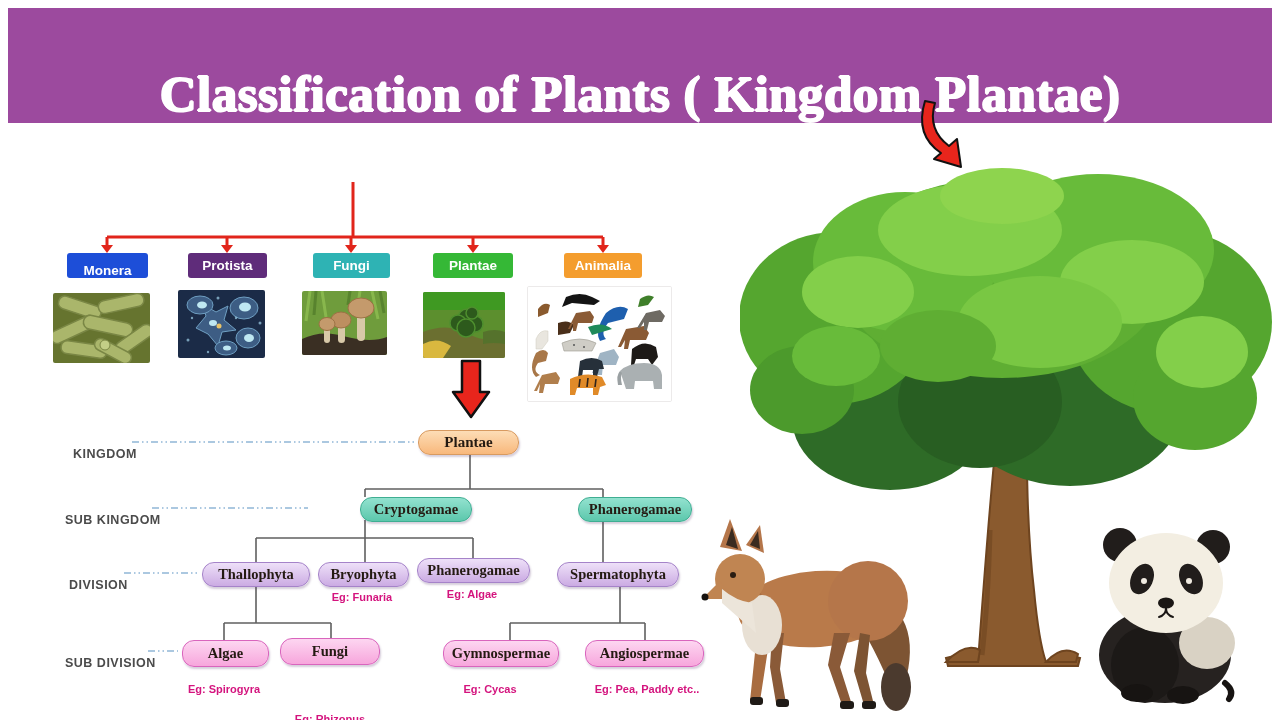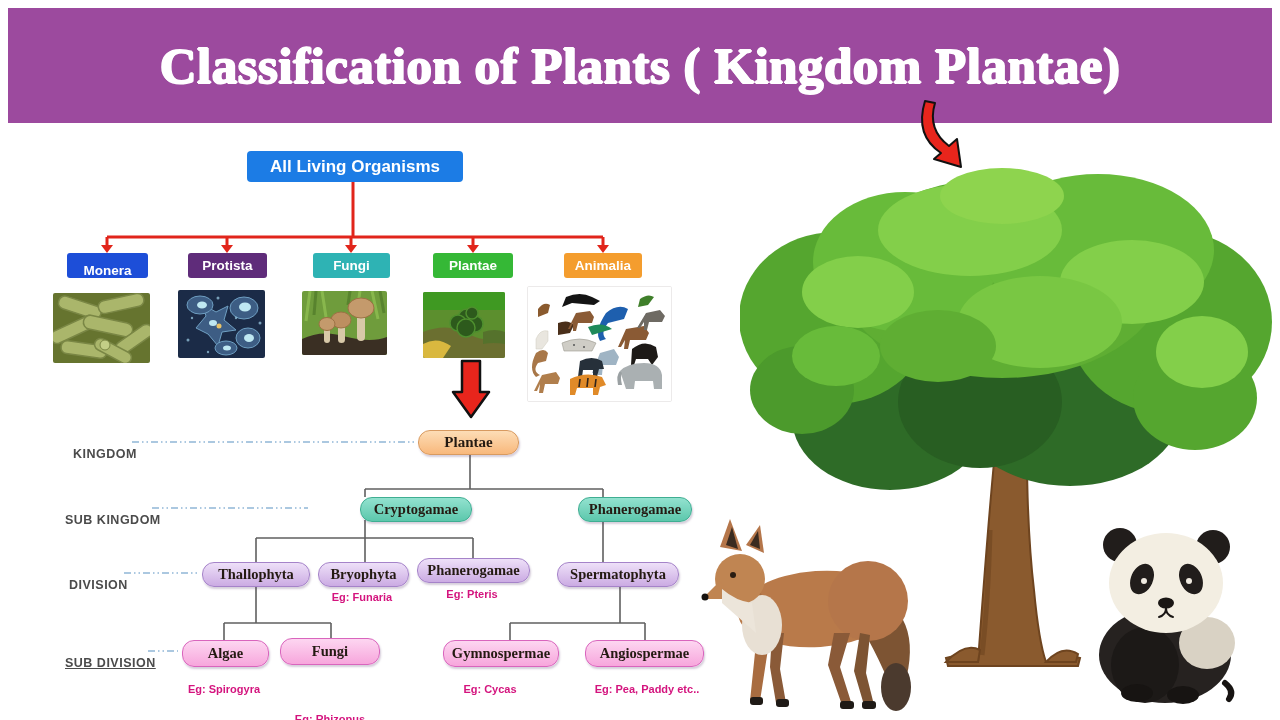--- a/index.html
+++ b/index.html
@@ -1,21 +1,21 @@
 <!DOCTYPE html>
 <html><head>
 <meta charset="utf-8">
 <style>
   html,body{margin:0;padding:0;background:#ffffff;}
   #canvas{position:relative;width:1280px;height:720px;background:#ffffff;overflow:hidden;
           font-family:"Liberation Sans",sans-serif;}
   .abs{position:absolute;}
   
   #header{left:8px;top:8px;width:1264px;height:115px;background:#9c4a9e;
-          display:flex;align-items:center;justify-content:center;}
+          display:flex;align-items:flex-end;justify-content:center;}
   #title{color:#ffffff;font-family:"Liberation Serif",serif;font-weight:bold;font-size:51px;
          letter-spacing:.5px;white-space:nowrap;
          text-shadow:1px 0 0 #fff,-1px 0 0 #fff,0 1px 0 #fff,0 -1px 0 #fff;}
   
   .rootbox{left:247px;top:151px;width:216px;height:31px;background:#1c7ce5;border-radius:4px;
            display:flex;align-items:center;justify-content:center;color:#fff;font-weight:bold;
            font-size:17px;}
   .kchip{height:25px;top:253px;border-radius:3px;display:flex;align-items:center;justify-content:center;
          color:#fff;font-weight:bold;font-size:13.5px;}
   #k-monera  {left:67px; width:81px;background:#1d4ed8;align-items:flex-end;}
@@ -39,21 +39,21 @@
   #n-spermatophyta{left:557px;top:562px;width:120px;}
   #n-algae       {left:182px;top:640px;width:85px;}
   #n-fungi2      {left:280px;top:638px;width:98px;}
   #n-gymnospermae{left:443px;top:640px;width:114px;}
   #n-angiospermae{left:585px;top:640px;width:117px;}
   
   .lvl{color:#4b4b4b;font-weight:bold;font-size:12.5px;letter-spacing:.5px;white-space:nowrap;margin-top:12px;}
   #lvl-kingdom{left:73px;top:435px;}
   #lvl-subkingdom{left:65px;top:501px;}
   #lvl-division{left:69px;top:566px;}
-  #lvl-subdivision{left:65px;top:644px;text-decoration:underline;}
+  #lvl-subdivision{left:65px;top:644px;}
   
   .eg{color:#d4147e;font-weight:bold;font-size:11px;text-align:center;white-space:nowrap;}
   #eg-funaria {left:302px;top:591px;width:120px;}
   #eg-pteris  {left:412px;top:588px;width:120px;}
   #eg-spirogyra{left:164px;top:683px;width:120px;}
   #eg-rhizopus{left:270px;top:682px;width:120px;margin-top:31px;}
   #eg-cycas   {left:430px;top:683px;width:120px;}
   #eg-peapaddy{left:577px;top:683px;width:140px;}
   svg{display:block;}
   .thumb{border-radius:2px;}
@@ -112,23 +112,20 @@
     </g>
 
     <g stroke="#90b6d6" stroke-width="1.5" fill="none" stroke-dasharray="7 3 1.5 3 1.5 3">
       <line x1="132" y1="442" x2="414" y2="442"></line>
       <line x1="152" y1="508" x2="308" y2="508"></line>
       <line x1="124" y1="573" x2="198" y2="573"></line>
       <line x1="148" y1="651" x2="178" y2="651"></line>
     </g>
   </svg>
 
-  <div class="abs rootbox">
-    <span>All Living Organisms</span>
-  </div>
 
   <div id="k-monera" class="abs kchip">
       <span>Monera</span>
     </div>
   <div id="k-protista" class="abs kchip">
       <span>Protista</span>
     </div>
   <div id="k-fungi" class="abs kchip">
       <span>Fungi</span>
     </div>
@@ -296,21 +293,21 @@
       <span>Fungi</span>
     </div>
   <div id="n-gymnospermae" class="abs pill pill-pink">
       <span>Gymnospermae</span>
     </div>
   <div id="n-angiospermae" class="abs pill pill-pink">
       <span>Angiospermae</span>
     </div>
 
   <div id="eg-funaria" class="abs eg">Eg: Funaria</div>
-  <div id="eg-pteris" class="abs eg">Eg: Pteris</div>
+  <div id="eg-pteris" class="abs eg">Eg: Algae</div>
   <div id="eg-spirogyra" class="abs eg">Eg: Spirogyra</div>
   <div id="eg-rhizopus" class="abs eg">Eg: Rhizopus</div>
   <div id="eg-cycas" class="abs eg">Eg: Cycas</div>
   <div id="eg-peapaddy" class="abs eg">Eg: Pea, Paddy etc..</div>
 
   <svg class="abs" style="left:740px;top:150px;" width="535" height="520" viewBox="0 0 535 520">
 
     <g>
       <path d="M238 512 C244 430 250 350 256 292 L258 238 L288 240 C285 310 288 390 294 440 C297 472 300 495 306 512
                L330 512 Q300 500 340 508 L338 516 L208 516 L206 508 Q240 500 216 512 Z" fill="#8a5a2e" stroke="#6e441f" stroke-width="2"></path>

